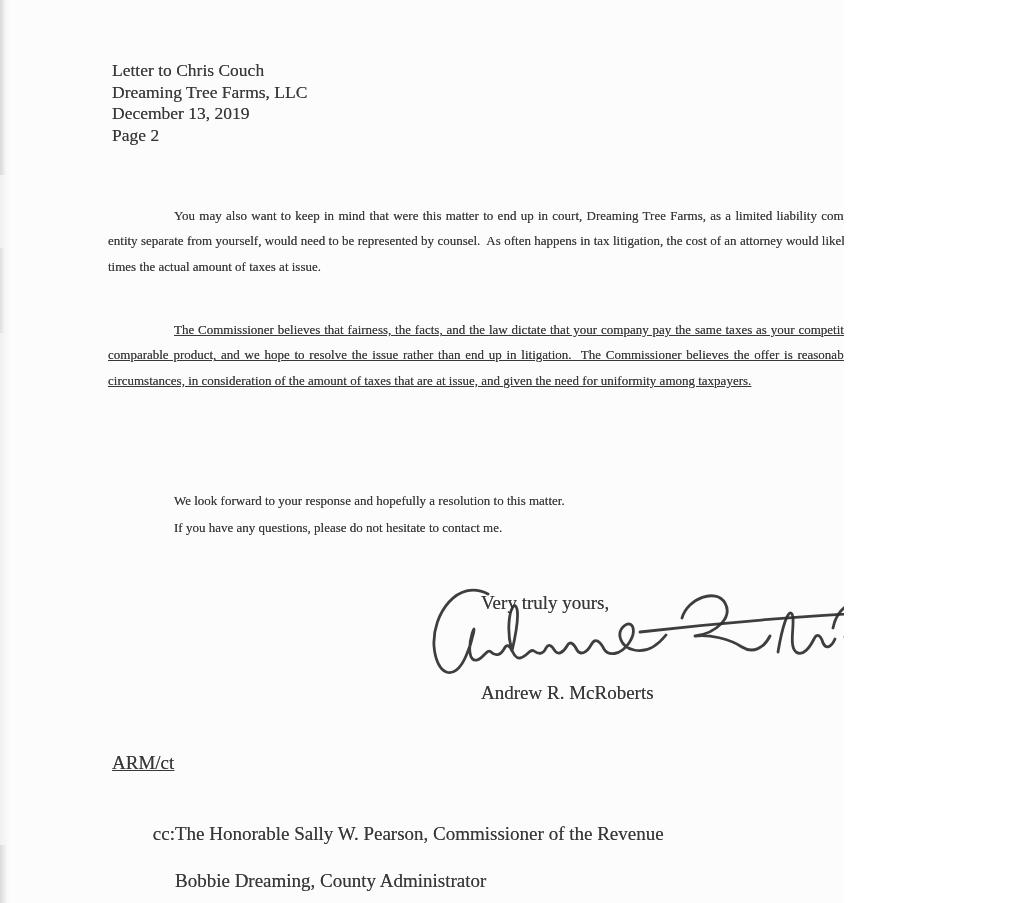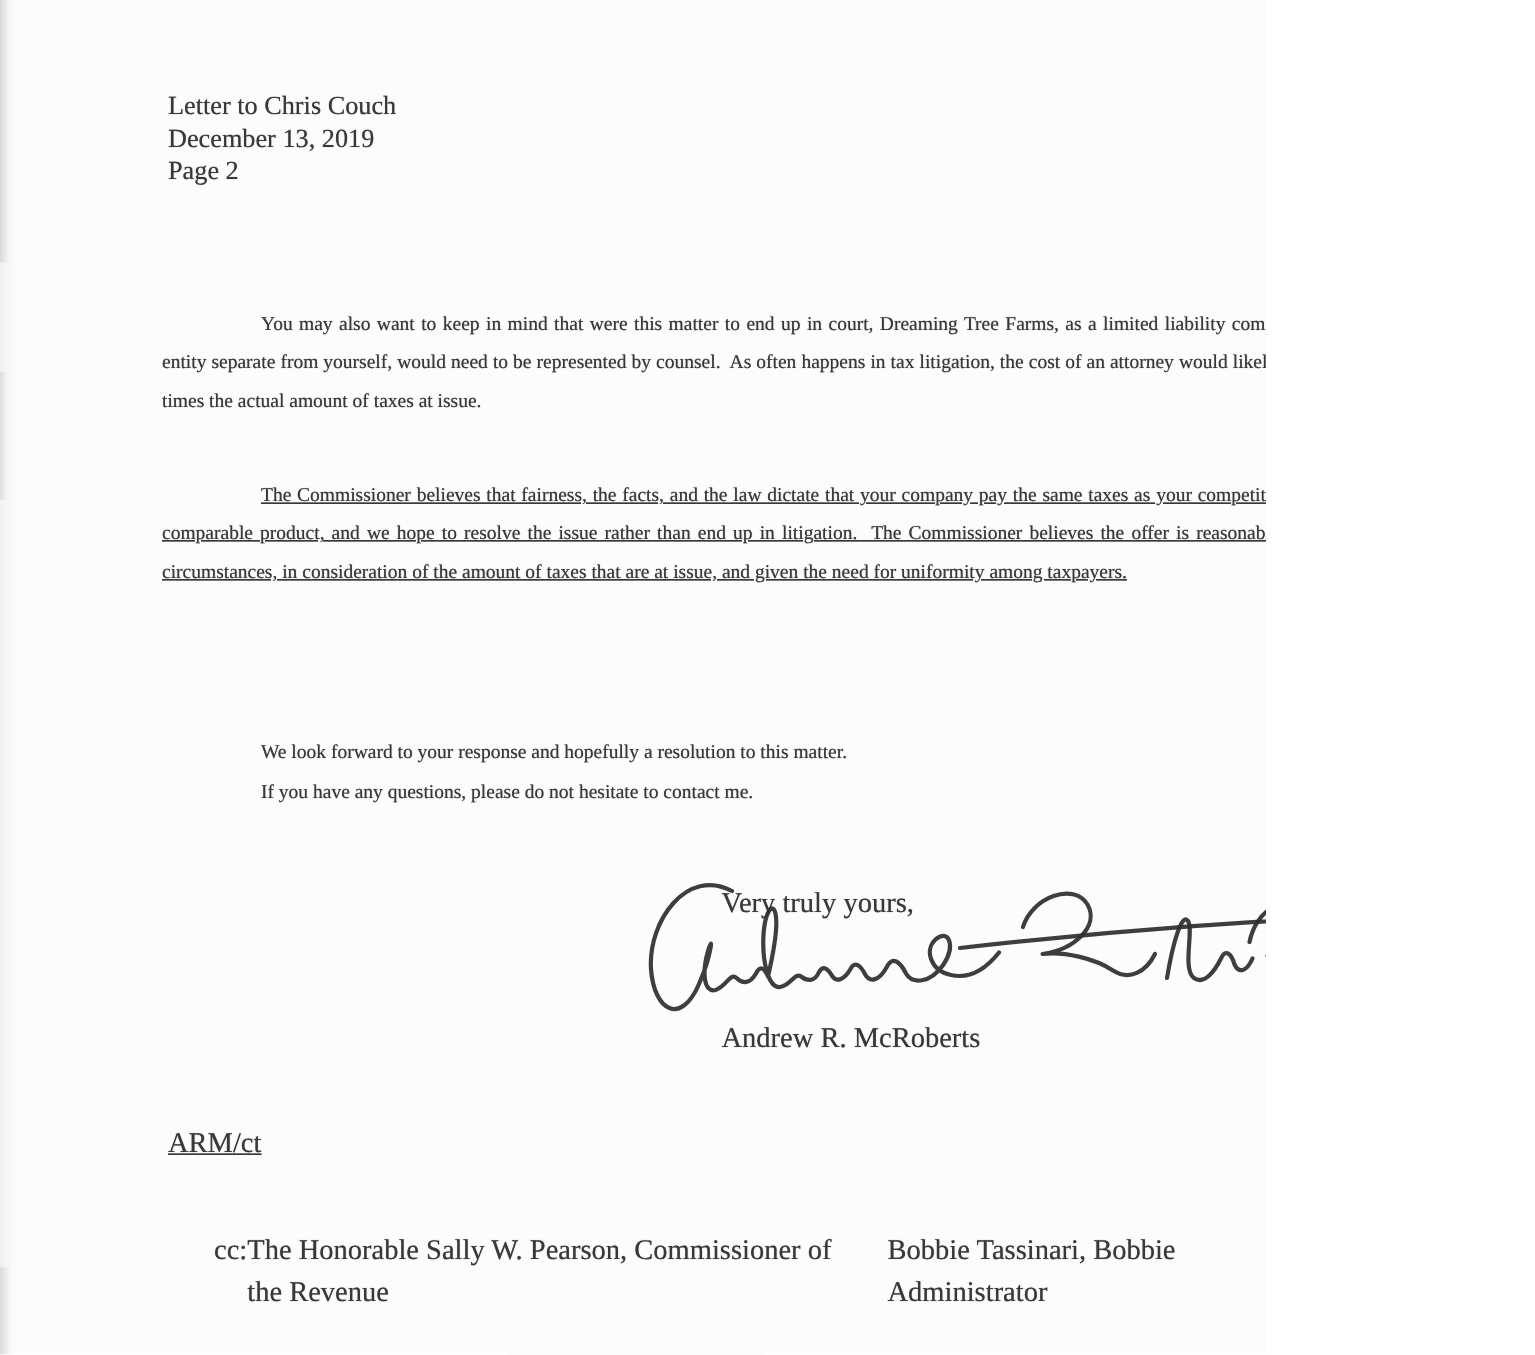--- a/index.html
+++ b/index.html
@@ -80,34 +80,35 @@
     position:absolute; left:112px; top:752px;
     font-size:19px;
     text-decoration:underline;
   }
   .cc-block{
     position:absolute; left:112px; top:820px;
     display:flex;
     font-size:19px; line-height:27.5px;
   }
   .cc-label{ width:63px;text-align:right; }
-  .cc-recipients{ display:flex; flex-direction:row;gap:19px; }
+  .cc-recipients{ display:flex; flex-direction:column;gap:19px; }
 </style>
 </head>
 <body>
 
 <div class="page">
 
   <div class="edge-left"></div>
   <div class="notch-top"></div>
   <div class="notch-mid"></div>
   <div class="notch-bottom"></div>
 
   <div class="header-block txt">
     <div>Letter to Chris Couch</div>
+    <div>Dreaming Tree Farms, LLC</div>
     <div>December 13, 2019</div>
     <div>Page 2</div>
   </div>
 
   <p class="body-paragraph p1 txt">You may also want to keep in mind that were this matter to end up in court, Dreaming Tree Farms, as a limited liability company, i.e. an entity separate from yourself, would need to be represented by counsel.  As often happens in tax litigation, the cost of an attorney would likely cost many times the actual amount of taxes at issue.</p>
   <p class="body-paragraph p2 txt">The Commissioner believes that fairness, the facts, and the law dictate that your company pay the same taxes as your competitors selling a comparable product, and we hope to resolve the issue rather than end up in litigation.  The Commissioner believes the offer is reasonable under the circumstances, in consideration of the amount of taxes that are at issue, and given the need for uniformity among taxpayers.</p>
   <p class="body-paragraph p3 txt">We look forward to your response and hopefully a resolution to this matter.</p>
   <p class="body-paragraph p4 txt">If you have any questions, please do not hesitate to contact me.</p>
 
   <div class="valediction txt">Very truly yours,</div>
@@ -165,17 +166,17 @@
   </svg>
 
   <div class="signer-name txt">Andrew R. McRoberts</div>
 
   <div class="reference-initials txt">ARM/ct</div>
 
   <div class="cc-block txt">
     <div class="cc-label">cc:</div>
     <div class="cc-recipients">
       <div>The Honorable Sally W. Pearson, Commissioner of the Revenue</div>
-      <div>Bobbie Tassinari, Bobbie Administrator</div>
+      <div>Bobbie Dreaming, County Administrator</div>
     </div>
   </div>
 
 </div>
 
 </body></html>

